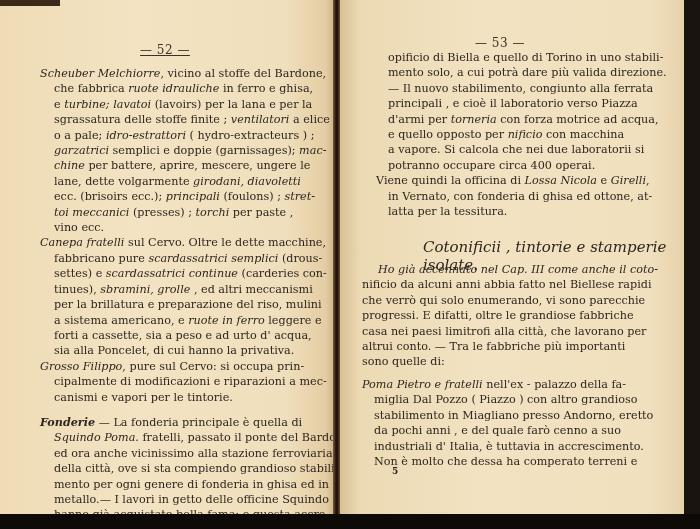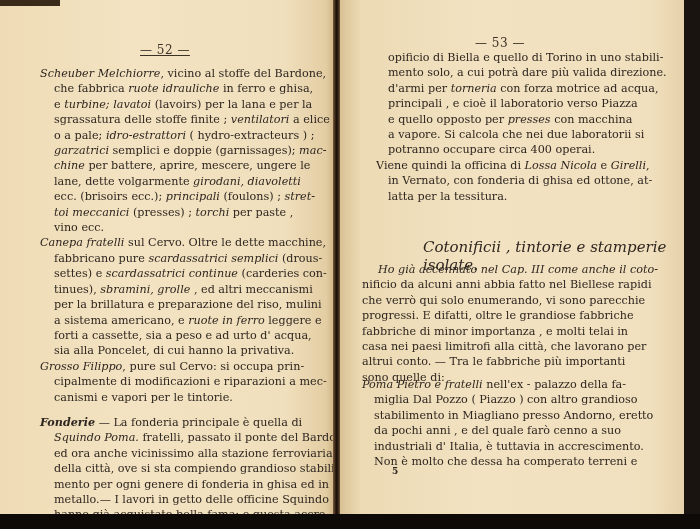--- a/index.html
+++ b/index.html
@@ -96,36 +96,36 @@
       </div>
   </div>
 
   <div class="spine"></div>
 
   <div class="page right">
     <div class="page-number" style="left:135px; top:36px;">— 53 —</div>
     <div class="text-block" id="right-top" style="left:36px; top:50px;">
         <div class="line cont"><span>opificio di Biella e quello di Torino in uno stabili-</span></div>
         <div class="line cont"><span>mento solo, a cui potrà dare più valida direzione.</span></div>
+        <div class="line cont"><span>— Il nuovo stabilimento, congiunto alla ferrata</span></div>
+        <div class="line cont"><span>principali , e cioè il laboratorio verso Piazza</span></div>
         <div class="line cont"><span>d'armi per </span><i>torneria</i><span> con forza motrice ad acqua,</span></div>
-        <div class="line cont"><span>principali , e cioè il laboratorio verso Piazza</span></div>
-        <div class="line cont"><span>e quello opposto per </span><i>presses</i><span> con macchina</span></div>
+        <div class="line cont"><span>e quello opposto per </span><i>nificio</i><span> con macchina</span></div>
         <div class="line cont"><span>a vapore. Si calcola che nei due laboratorii si</span></div>
         <div class="line cont"><span>potranno occupare circa 400 operai.</span></div>
         <div class="line"><span>Viene quindi la officina di </span><i>Lossa Nicola</i><span> e </span><i>Girelli</i><span>,</span></div>
         <div class="line cont"><span>in Vernato, con fonderia di ghisa ed ottone, at-</span></div>
         <div class="line cont"><span>latta per la tessitura.</span></div>
       </div>
     <div class="heading" style="left:83px; top:238px;">Cotonificii , tintorie e stamperie isolate.</div>
     <div class="text-block" id="right-mid" style="left:22px; top:262px;">
         <div class="line indent"><span>Ho già accennato nel Cap. III come anche il coto-</span></div>
         <div class="line"><span>nificio da alcuni anni abbia fatto nel Biellese rapidi</span></div>
         <div class="line"><span>che verrò qui solo enumerando, vi sono parecchie</span></div>
         <div class="line"><span>progressi. E difatti, oltre le grandiose fabbriche</span></div>
-        <div class="line"><span>fabbriche di minor importanza , e molti telai in</span></div>
         <div class="line"><span>casa nei paesi limitrofi alla città, che lavorano per</span></div>
         <div class="line"><span>altrui conto. — Tra le fabbriche più importanti</span></div>
         <div class="line"><span>sono quelle di:</span></div>
       </div>
     <div class="text-block" id="right-bottom" style="left:22px; top:377px;">
         <div class="line"><i>Poma Pietro e fratelli</i><span> nell'ex - palazzo della fa-</span></div>
         <div class="line cont"><span>miglia Dal Pozzo ( Piazzo ) con altro grandioso</span></div>
         <div class="line cont"><span>stabilimento in Miagliano presso Andorno, eretto</span></div>
         <div class="line cont"><span>da pochi anni , e del quale farò cenno a suo</span></div>
         <div class="line cont"><span>industriali d' Italia, è tuttavia in accrescimento.</span></div>

